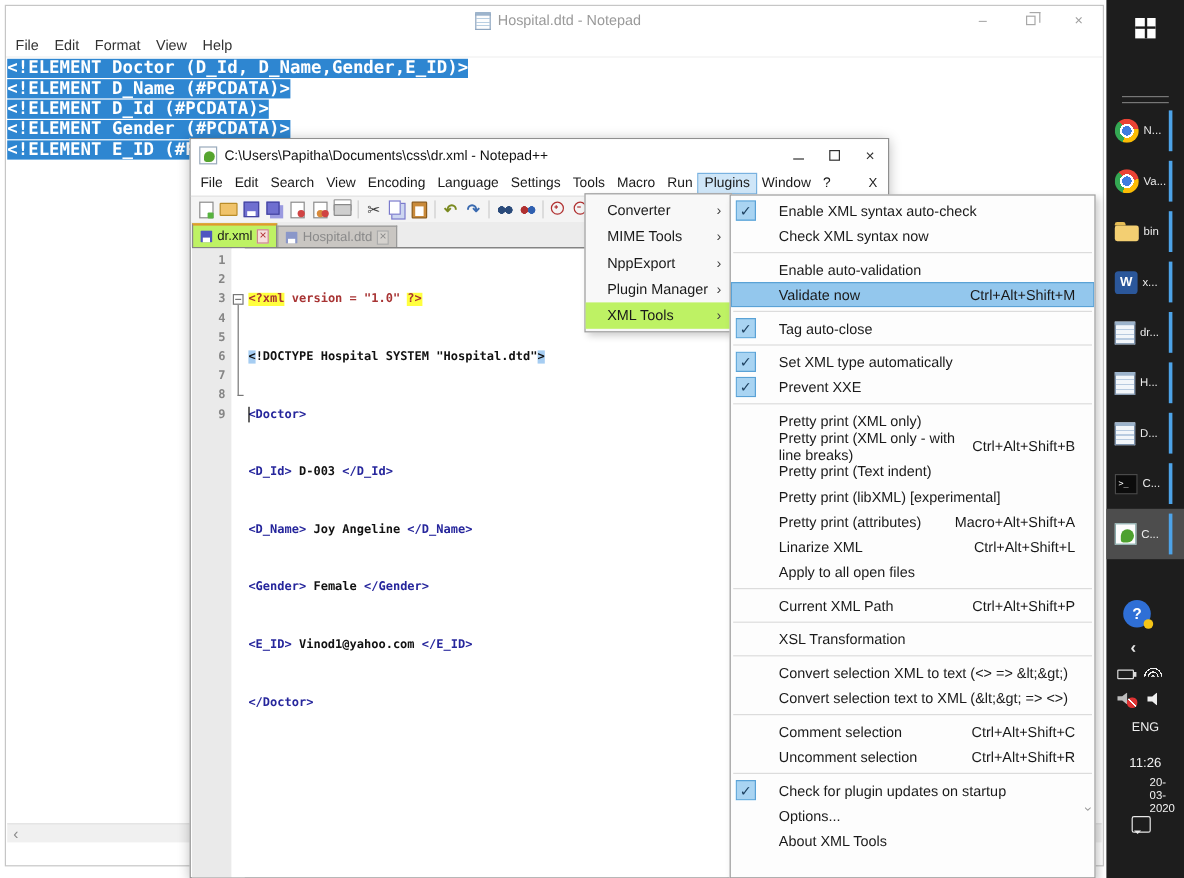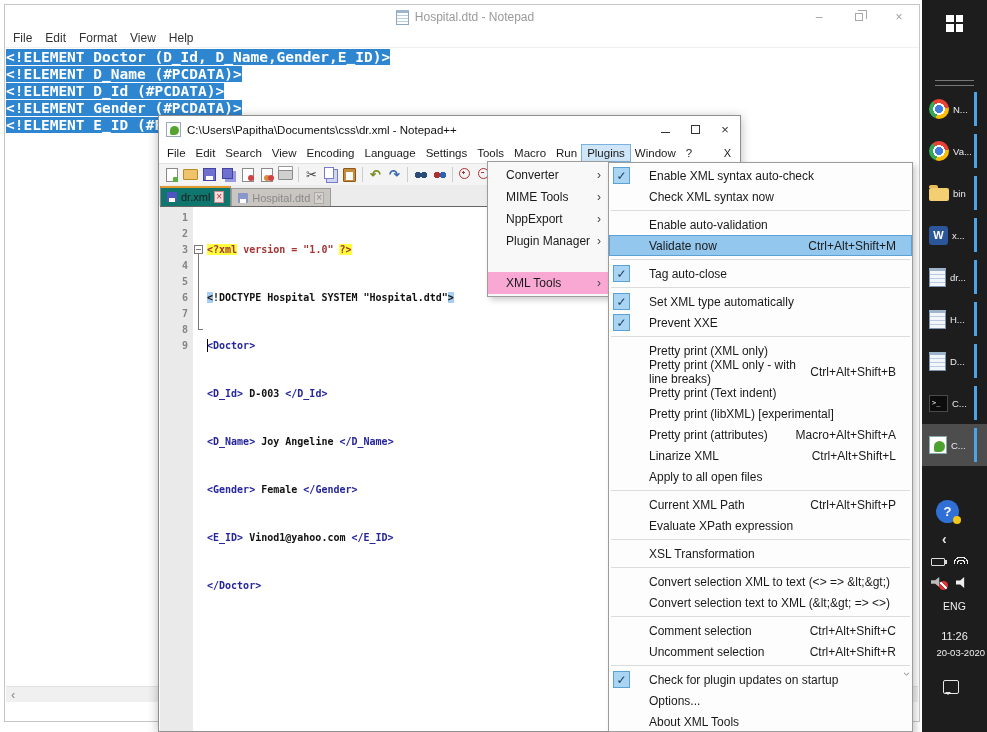--- a/index.html
+++ b/index.html
@@ -63,21 +63,21 @@
        background:radial-gradient(circle at 4px 4px, #b03030 0 3px, rgba(0,0,0,0) 3.4px), radial-gradient(circle at 10px 4px, #3060b0 0 3px, rgba(0,0,0,0) 3.4px); }
   .ti-zin, .ti-zout { color:#b03030; font-weight:bold; }
   .ti-zin::before, .ti-zout::before { content:""; position:absolute; left:2px; top:2px; width:9px; height:9px; border:1.5px solid #b03030; border-radius:50%; }
   .ti-zin::after { content:""; position:absolute; left:5px; top:5px; width:3px; height:3px; background:linear-gradient(#b03030,#b03030) center/3px 1px no-repeat, linear-gradient(#b03030,#b03030) center/1px 3px no-repeat; }
   .ti-zout::after { content:""; position:absolute; left:5px; top:6px; width:3px; height:1px; background:#b03030; }
   .ti-sync::before { content:""; width:12px; height:10px; background:#eaf4fb; border:1px solid #7a9ab0; }
   .ti-sync::after { content:""; position:absolute; right:2px; bottom:2px; width:5px; height:5px; background:#e8b020; border:1px solid #a87a10; }
 
   .npp-tabs { height:21px; background:#ececec; display:flex; align-items:flex-end; padding-left:1px; }
   .tab { height:20px; display:inline-flex; align-items:center; gap:4px; padding:0 6px; font-size:11px; }
-  .tab.active { background:#0f766e; border:1px solid #888; border-bottom:none; border-top:2px solid #e09a2e; color:#1a1a1a; }
+  .tab.active { background:#bef264; border:1px solid #888; border-bottom:none; border-top:2px solid #e09a2e; color:#1a1a1a; }
   .tab.inactive { background:#c9c6c2; border:1px solid #9a9a9a; border-bottom:none; color:#8a8a8a; height:18px; }
   .disk { width:10px; height:10px; border-radius:1px; background:#4f55c0;
           background-image:linear-gradient(#fff,#fff); background-size:6px 4px; background-position:50% 100%; background-repeat:no-repeat; }
   .tab.inactive .disk { background-color:#8a97c9; }
   .tab-x { font-size:10px; line-height:10px; color:#b03030; border:1px solid #c88; padding:0 1px; background:#f6dede; }
   .tab.inactive .tab-x { color:#8a8a8a; border-color:#aaa; background:#d5d2ce; }
 
   .ed { position:absolute; left:1px; right:1px; top:90px; bottom:0; display:flex; border-top:1px solid #666; background:#fff; }
   .gut { width:33px; background:#eaeaea; color:#858585; font:600 10px/16px "DejaVu Sans Mono", monospace; text-align:right; padding:3px 5px 0 0; }
   .gut div { height:16px; }
@@ -91,21 +91,21 @@
   .tag { color:#26269c; }
   .val { color:#111; }
   .pi { color:#a83434; }
   .hly { background:#ffff3e; }
   .hlb { background:#a6cdf2; }
   .caret { position:absolute; left:3px; top:132px; width:1px; height:13px; background:#000; }
 
   
   .pmenu { position:absolute; left:487px; top:161px; width:123px; background:#f8f8f8; border:1px solid #9c9c9c; box-shadow:3px 3px 6px rgba(0,0,0,.2); padding:2px 0; z-index:30; }
   .pitem { height:22px; display:flex; align-items:center; font-size:12px; color:#1a1a1a; padding:0 8px 0 18px; }
-  .pitem.hl { background:#f9a8d4;margin-top:20px; }
+  .pitem.hl { background:#bef264; }
   .parrow { margin-left:auto; font-size:12px; color:#444; }
 
   .xmenu { position:absolute; left:608px; top:162px; width:305px; height:570px; background:#fdfdfd; border:1px solid #9c9c9c; box-shadow:3px 3px 6px rgba(0,0,0,.2); padding-top:2px; overflow:hidden; z-index:31; }
   .xitem { position:relative; height:21px; display:flex; align-items:center; padding:0 16px 0 40px; font-size:12px; color:#1a1a1a; }
   .xitem.hl { background:#93c7ed; box-shadow:inset 0 0 0 1px #5aa2d6; }
   .xshort { margin-left:auto; font-size:12px; color:#1a1a1a; }
   .chk { position:absolute; left:4px; top:2px; width:17px; height:17px; background:#a9d4f2; box-shadow:inset 0 0 0 1px #5aa2d6;
          display:flex; align-items:center; justify-content:center; font-size:12px; color:#1c3f5e; }
   .xsep { height:7px; position:relative; }
   .xsep::after { content:""; position:absolute; left:2px; right:2px; top:3px; height:1px; background:#dcdcdc; }
@@ -146,21 +146,21 @@
       background:radial-gradient(circle at 50% 100%, #eee 0 1.5px, rgba(0,0,0,0) 1.5px 3.5px, #eee 3.5px 4.5px, rgba(0,0,0,0) 4.5px 6.5px, #eee 6.5px 7.5px, rgba(0,0,0,0) 7.5px); }
   .ic-mute { position:absolute; left:9px; top:577px; width:11px; height:10px; background:#bbb;
       clip-path:polygon(0 32%, 38% 32%, 75% 0, 75% 100%, 38% 68%, 0 68%); }
   .ic-mute-badge { position:absolute; left:17px; top:581px; width:9px; height:9px; border-radius:50%; background:#d33;
       background-image:linear-gradient(45deg, rgba(0,0,0,0) 44%, #fff 44% 56%, rgba(0,0,0,0) 56%); }
   .ic-spk { position:absolute; left:34px; top:577px; width:12px; height:11px; background:#eee;
       clip-path:polygon(0 32%, 35% 32%, 68% 0, 68% 100%, 35% 68%, 0 68%); }
   .ic-spk::after { content:""; position:absolute; }
   .tray-lang { position:absolute; left:0; top:600px; width:65px; text-align:center; color:#f0f0f0; font-size:10.5px; }
   .tray-time { position:absolute; left:0; top:630px; width:65px; text-align:center; color:#f0f0f0; font-size:11px; }
-  .tray-date { position:absolute; left:0; top:647px; width:63px; text-align:right; color:#f0f0f0; font-size:9.5px; }
+  .tray-date { position:absolute; left:0; top:647px; width:63px; text-align:left; color:#f0f0f0; font-size:9.5px;padding-left:36px; }
   .ic-ac { position:absolute; left:21px; top:680px; width:16px; height:14px; border:1.5px solid #e8e8e8; border-radius:2px; }
   .ic-ac::after { content:""; position:absolute; left:1px; bottom:-5px; width:0; height:0; border:3px solid rgba(0,0,0,0); border-top-color:#e8e8e8; }
 </style>
 </head>
 <body>
 
 <div class="stage">
 
   <section class="np">
     <div class="np-title">
@@ -373,23 +373,20 @@
         <span class="xshort">Ctrl+Alt+Shift+L</span>
       </div>
     <div class="xitem">
         <span>Apply to all open files</span>
       </div>
     <div class="xsep"></div>
     <div class="xitem">
         <span>Current XML Path</span>
         <span class="xshort">Ctrl+Alt+Shift+P</span>
       </div>
-    <div class="xitem">
-        <span>Evaluate XPath expression</span>
-      </div>
     <div class="xsep"></div>
     <div class="xitem">
         <span>XSL Transformation</span>
       </div>
     <div class="xsep"></div>
     <div class="xitem">
         <span>Convert selection XML to text (&lt;&gt; =&gt; &amp;lt;&amp;gt;)</span>
       </div>
     <div class="xitem">
         <span>Convert selection text to XML (&amp;lt;&amp;gt; =&gt; &lt;&gt;)</span>

